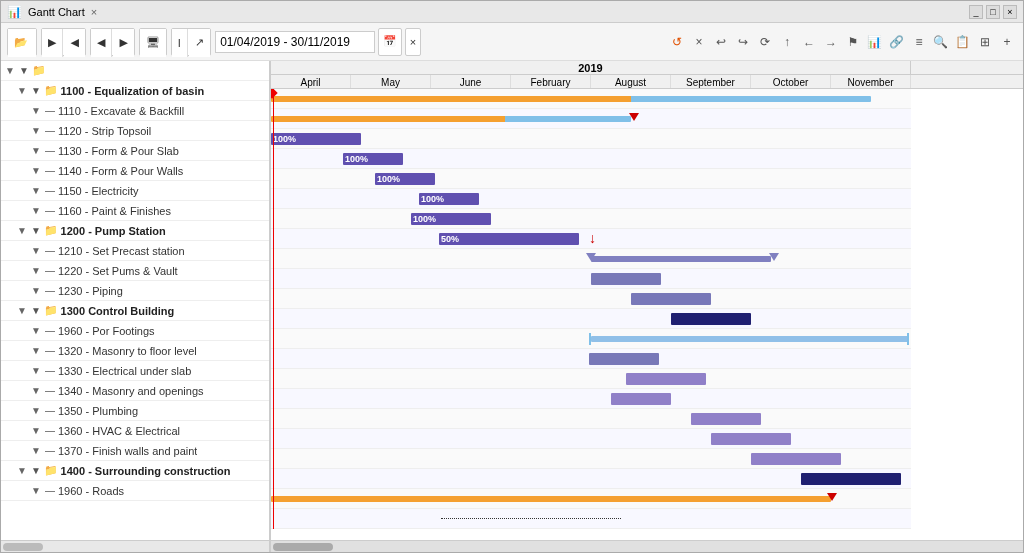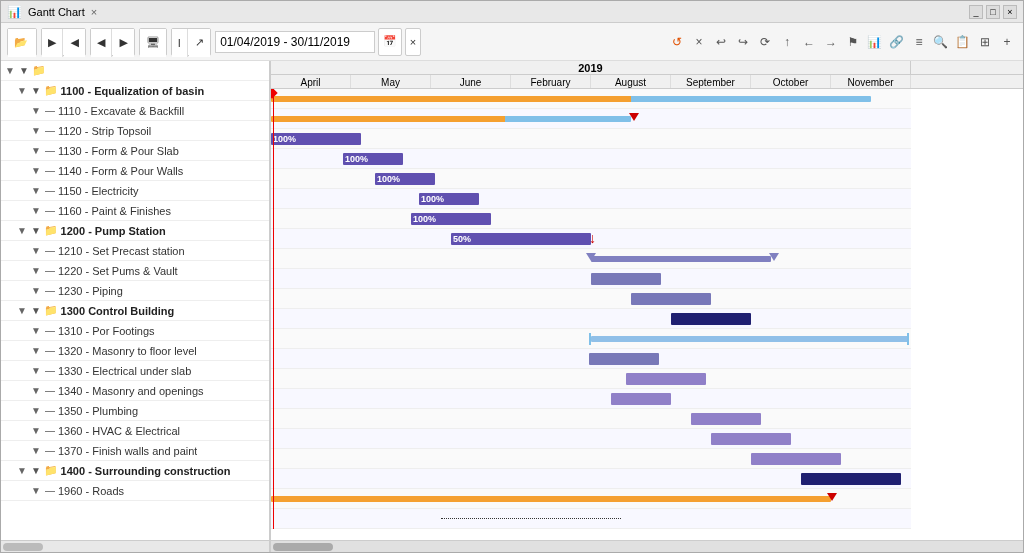--- a/index.html
+++ b/index.html
@@ -216,21 +216,21 @@
         <div class="task-row task-indent-1">
           <span class="filter-icon">▼</span>
           <span class="expand-icon">▼</span>
           <span class="folder-icon">📁</span>
           <span class="task-name group">1300 Control Building</span>
         </div>
 
         <div class="task-row task-indent-2">
           <span class="filter-icon">▼</span>
           <span class="dash-icon">—</span>
-          <span class="task-name">1310 - Por Footings</span>
+          <span class="task-name">1960 - Por Footings</span>
         </div>
 
         <div class="task-row task-indent-2">
           <span class="filter-icon">▼</span>
           <span class="dash-icon">—</span>
           <span class="task-name">1320 - Masonry to floor level</span>
         </div>
 
         <div class="task-row task-indent-2">
           <span class="filter-icon">▼</span>
@@ -349,21 +349,21 @@
             </div>
           </div>
 
           <div class="gantt-row" style="position:relative; height:20px;">
             <div style="position:absolute; left:140px; top:4px; width:80px; height:12px; background:#6050b0; border-radius:1px; display:flex; align-items:center;">
               <span style="font-size:9px; color:#fff; padding-left:2px; font-weight:bold;">100%</span>
             </div>
           </div>
 
           <div class="gantt-row" style="position:relative; height:20px; background:#f8f8ff;">
-            <div style="position:absolute; left:180px; top:4px; width:140px; height:12px; background:#6050b0; border-radius:1px; display:flex; align-items:center;">
+            <div style="position:absolute; left:168px; top:4px; width:140px; height:12px; background:#6050b0; border-radius:1px; display:flex; align-items:center;">
               <span style="font-size:9px; color:#fff; padding-left:2px; font-weight:bold;">50%</span>
             </div>
 
             <div style="position:absolute; left:318px; top:1px; color:#cc0000; font-size:14px; font-weight:bold;">↓</div>
           </div>
 
           <div class="gantt-row" style="position:relative; height:20px;">
             <div style="position:absolute; left:320px; top:7px; width:180px; height:6px; background:#8080c0; border-radius:1px;"></div>
             <div style="position:absolute; left:315px; top:4px; width:0; height:0; border-left:5px solid transparent; border-right:5px solid transparent; border-top:8px solid #8080c0; z-index:5;"></div>
             <div style="position:absolute; left:498px; top:4px; width:0; height:0; border-left:5px solid transparent; border-right:5px solid transparent; border-top:8px solid #8080c0; z-index:5;"></div>

